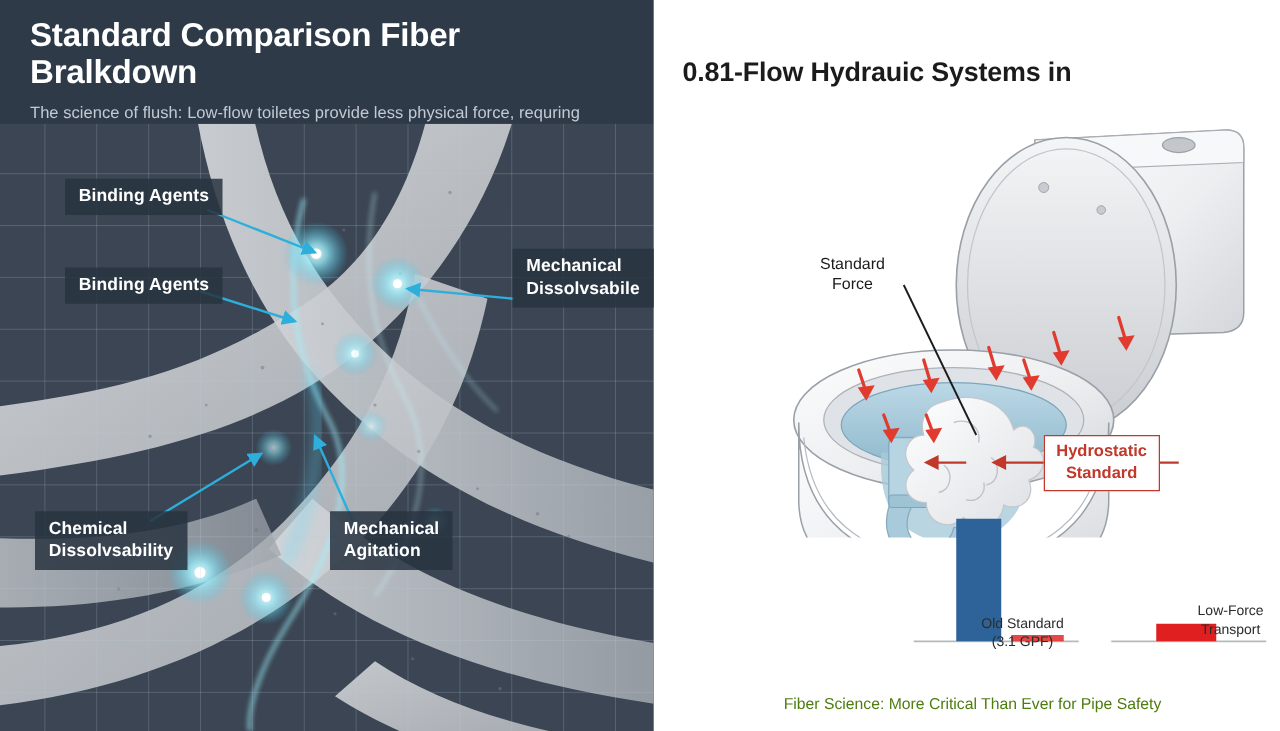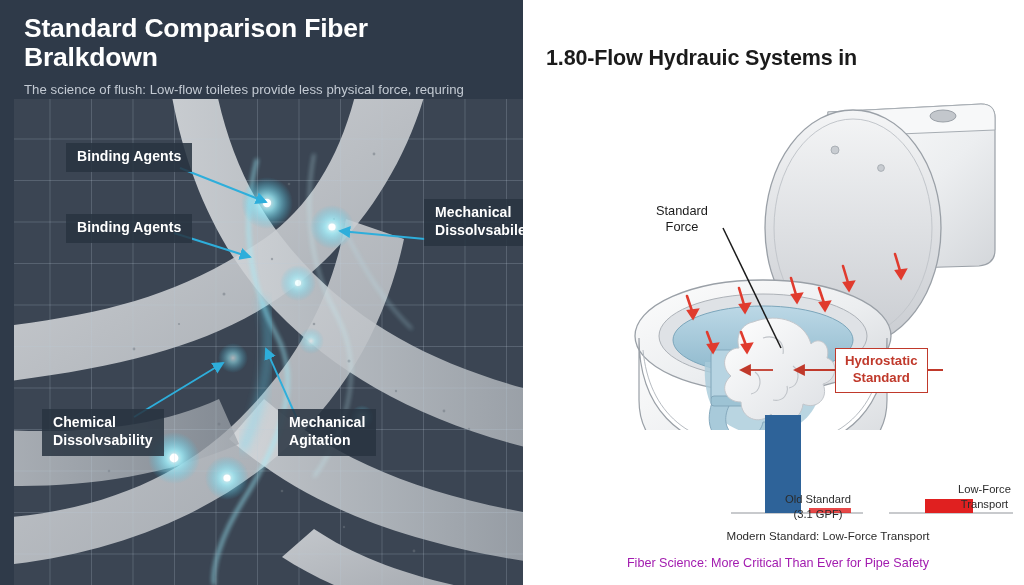--- a/index.html
+++ b/index.html
@@ -25,21 +25,21 @@
     letter-spacing:-0.2px; line-height:1.1;
   }
   .sub-title {
     margin-top:8px; font-size:13.2px; color:#c3cad3;
     line-height:1.45; letter-spacing:0.05px;
   }
 
   
   .fiber-stage {
     position:absolute; left:0; top:99px; width:523px; height:486px;
-    background:#3b4553; overflow:hidden;margin-left:14px;
+    background:#3b4553; overflow:hidden;
   }
   .grid-overlay {
     position:absolute; inset:0;
     background-image:
       linear-gradient(to right, rgba(190,205,220,0.22) 1px, transparent 1px),
       linear-gradient(to bottom, rgba(190,205,220,0.22) 1px, transparent 1px);
     background-size:41.5px 41.5px;
     background-position:-6px -2px;
     z-index:3;
   }
@@ -86,21 +86,21 @@
 
   .chart-lbl { position:absolute; font-size:11.2px; color:#2b2b2b; line-height:1.3; text-align:center; white-space:pre-line; }
   .lbl-old  { left:240px; top:492px; width:110px; }
   .lbl-low  { left:414px; top:482px; width:95px; }
   .axis-caption {
     position:absolute; left:110px; top:529px; width:390px;
     text-align:center; font-size:11.6px; color:#2b2b2b;
   }
   .footer-caption {
     position:absolute; left:10px; top:556px; width:490px;
-    text-align:center; font-size:12.6px; color:#a21caf;
+    text-align:center; font-size:12.6px; color:#4d7c0f;
   }
 </style>
 </head>
 <body>
 
 <div class="canvas">
 
   <div class="left-panel">
 
     <div class="header-block">
@@ -216,21 +216,21 @@
       <div class="lbl" style="left:28px; top:310px;">Chemical
 Dissolvsability</div>
 
       <div class="lbl" style="left:264px; top:310px;">Mechanical
 Agitation</div>
     </div>
   </div>
 
   <div class="right-panel">
 
-    <div class="right-title">1.80-Flow Hydrauic Systems in</div>
+    <div class="right-title">0.81-Flow Hydrauic Systems in</div>
 
     <div class="toilet-wrap">
       <svg class="toilet-svg" viewBox="0 0 400 330">
         <defs>
           <linearGradient id="porc" x1="0" y1="0" x2="1" y2="1">
             <stop offset="0%" stop-color="#fdfdfd"></stop>
             <stop offset="55%" stop-color="#eceef0"></stop>
             <stop offset="100%" stop-color="#d3d6da"></stop>
           </linearGradient>
           <linearGradient id="porcD" x1="0" y1="0" x2="0" y2="1">
@@ -336,17 +336,16 @@
         <rect x="202" y="94" width="48" height="14" fill="#e02020"></rect>
       </svg>
     </div>
 
     <div class="chart-lbl lbl-old">Old Standard
 (3.1 GPF)</div>
 
     <div class="chart-lbl lbl-low">Low-Force
 Transport</div>
 
-    <div class="axis-caption">Modern Standard: Low-Force Transport</div>
 
     <div class="footer-caption">Fiber Science: More Critical Than Ever for Pipe Safety</div>
   </div>
 </div>
 
 </body></html>

